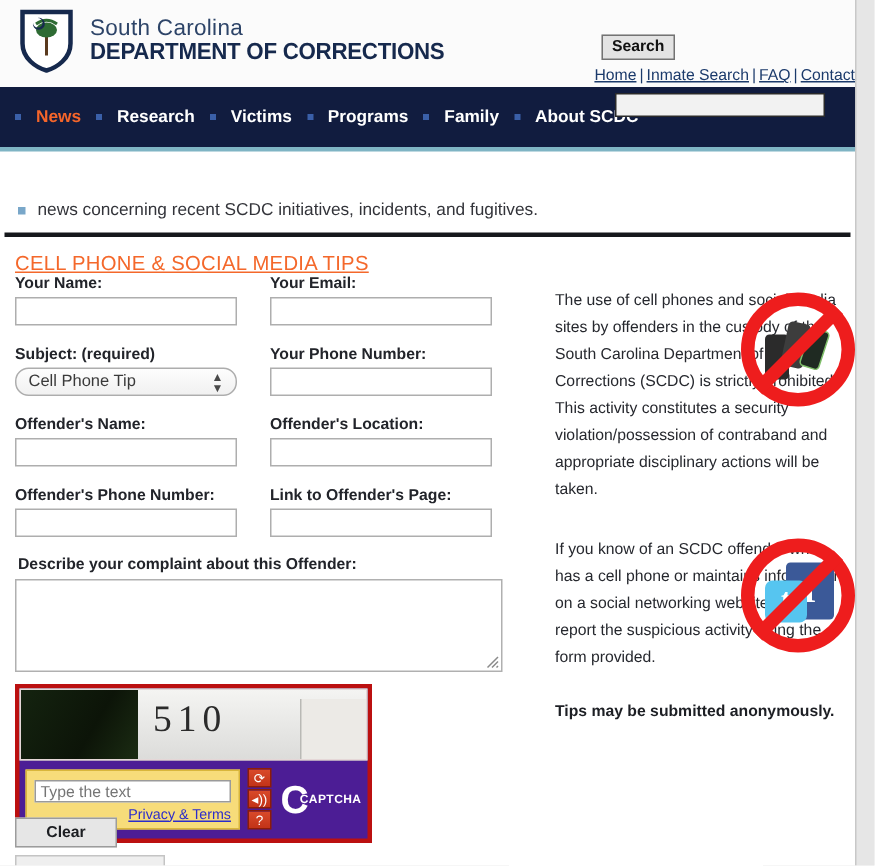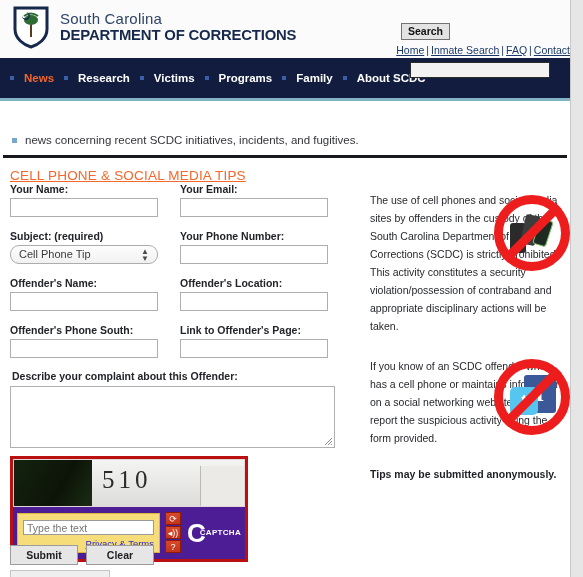--- a/index.html
+++ b/index.html
@@ -194,21 +194,21 @@
         <div class="fcell">
           <div class="flabel">Offender's Location:</div>
           <input class="finput" type="text" style="">
         </div>
       </div>
 
       <div class="fgap"></div>
 
       <div class="frow">
         <div class="fcell">
-          <div class="flabel">Offender's Phone South:</div>
+          <div class="flabel">Offender's Phone Number:</div>
           <input class="finput" type="text" style="">
         </div>
         <div class="fcell">
           <div class="flabel">Link to Offender's Page:</div>
           <input class="finput" type="text" style="">
         </div>
       </div>
 
       <div class="ta-label">Describe your complaint about this Offender:</div>
       <div class="textarea">
@@ -265,19 +265,18 @@
           <div class="ring"></div>
           <div class="slash"></div>
         </div>
         <div class="rp">If you know of an SCDC offender who has a cell phone or maintains information on a social networking website, please report the suspicious activity using the form provided.</div>
         <div class="rp-bold">Tips may be submitted anonymously.</div>
       </div>
     </div>
   </div>
 
   <div class="btnrow">
-    <div class="gbtn">Submit</div>
     <div class="gbtn">Clear</div>
   </div>
   <div class="bottomstub"></div>
 </div>
 
 <div id="rightgutter"></div>
 
 </body></html>

